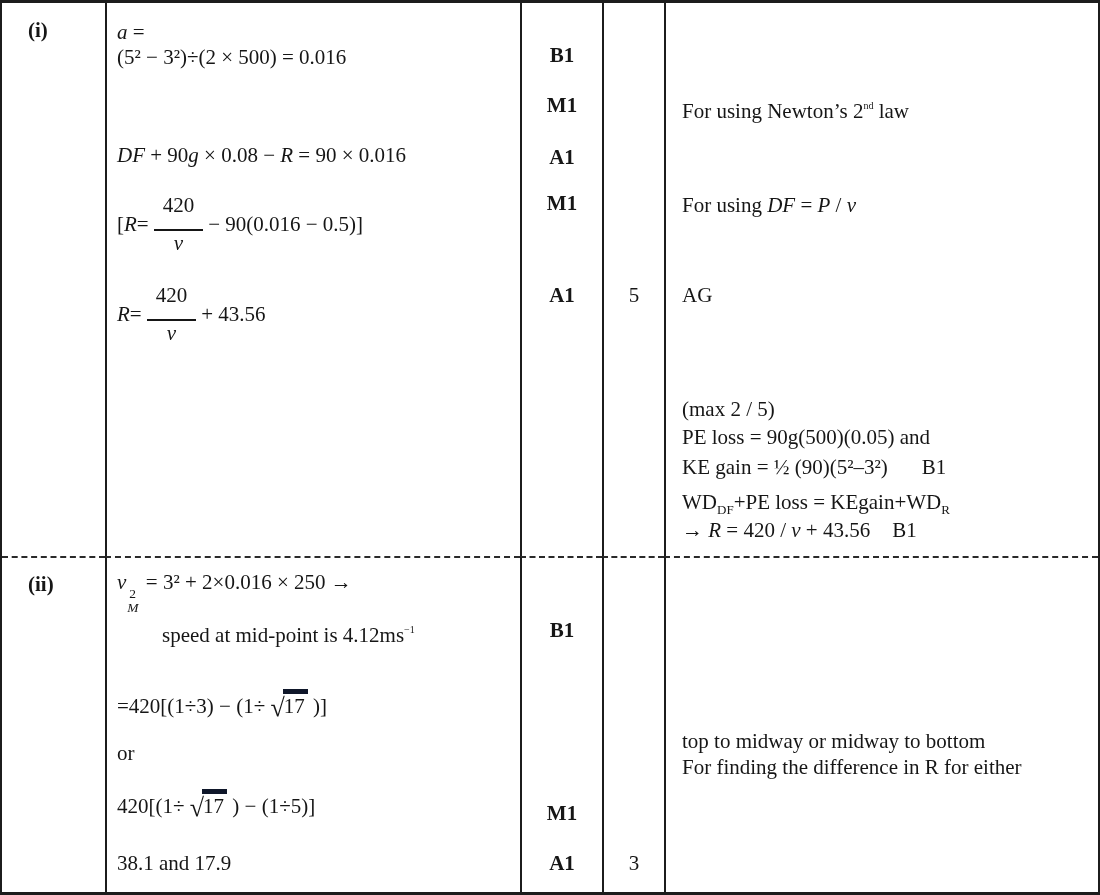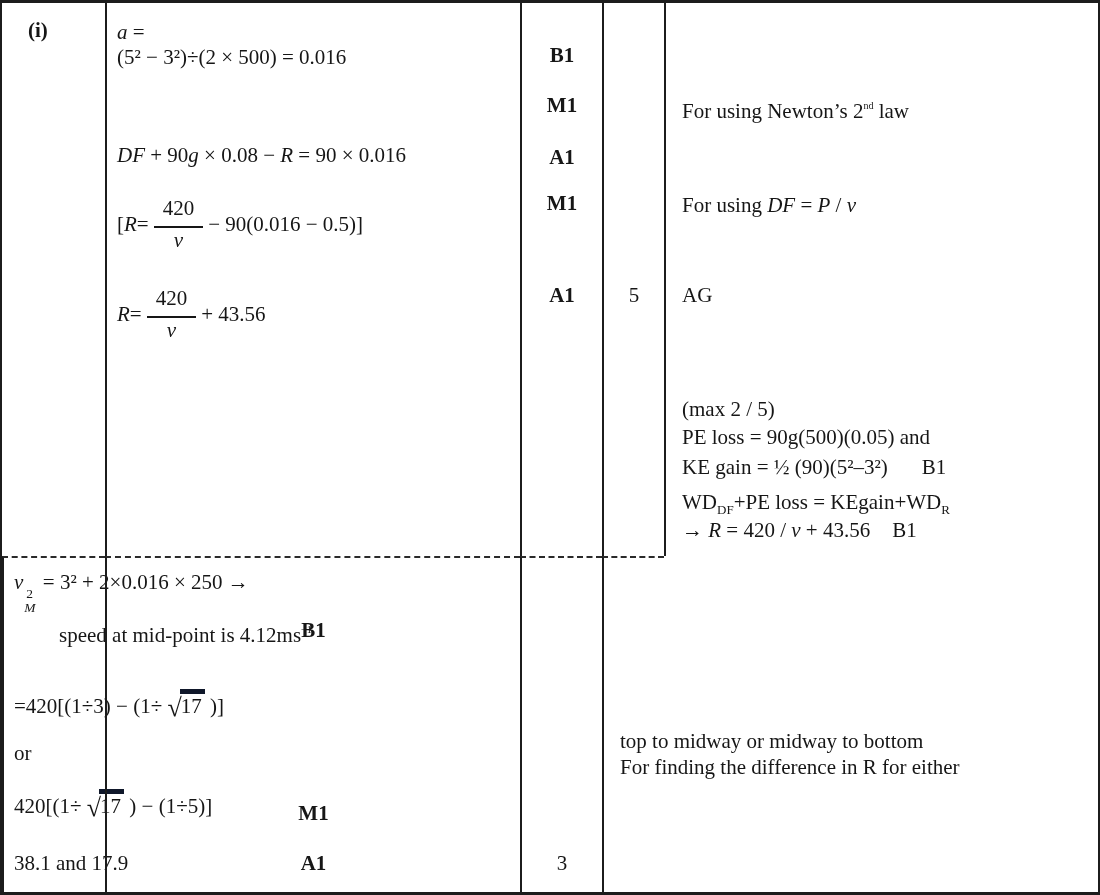--- a/index.html
+++ b/index.html
@@ -21,21 +21,21 @@
   .cell { position:relative; }
   .bl { border-left:2px solid #1c1c1c; }
   .r2 { border-top:2px dashed #2a2a2a; }
   .line { position:absolute; white-space:nowrap; line-height:24px; }
   .it { font-style:italic; }
   .b { font-weight:bold; }
   .cen { left:0; right:0; text-align:center; }
   .sup { font-size:10px; vertical-align:9px; }
   .sub { font-size:13px; vertical-align:-5px; }
   .frac { display:inline-block; text-align:center; vertical-align:middle; margin:0 5px; }
-  .frac .num { display:block; padding:0 9px 6px 9px; line-height:24px; }
+  .frac .num { display:block; padding:0 9px 12px 9px; line-height:24px; }
   .frac .den { display:block; border-top:2px solid #161616; padding:0 9px; line-height:24px; font-style:italic; }
   .fx { display:flex; align-items:center; }
   .sqrt { white-space:nowrap; }
   .sqrt .sym { font-size:26px; margin-right:-2px; vertical-align:-3px; }
   .sqrt .uv { border-top:5px solid #0f172a; padding:0 3px 0 1px; }
   .vst { display:inline-flex; flex-direction:column; align-items:flex-start;
          font-size:13.5px; line-height:1.05; vertical-align:-9px; margin:0 2px 0 1px; }
   .vst .t { margin-left:2px; }
   .vst .bt { font-style:italic; }
   .gap34 { display:inline-block; margin-left:34px; }
@@ -93,20 +93,23 @@
       <div class="line" style="left:16px;top:91px"><span>For using Newton’s 2</span><span class="sup">nd</span><span> law</span></div>
       <div class="line" style="left:16px;top:190px"><span>For using </span><span class="it">DF</span><span> = </span><span class="it">P</span><span> / </span><span class="it">v</span></div>
       <div class="line" style="left:16px;top:280px">AG</div>
       <div class="line" style="left:16px;top:394px">(max 2 / 5)</div>
       <div class="line" style="left:16px;top:422px">PE loss = 90g(500)(0.05) and</div>
       <div class="line" style="left:16px;top:452px"><span>KE gain = </span><span>½</span><span> (90)(5²–3²)</span><span class="gap34">B1</span></div>
       <div class="line" style="left:16px;top:487px"><span>WD</span><span class="sub">DF</span><span>+PE loss = KEgain+WD</span><span class="sub">R</span></div>
       <div class="line" style="left:16px;top:515px"><span>→ </span><span class="it">R</span><span> = 420 / </span><span class="it">v</span><span> + 43.56</span><span class="gap22">B1</span></div>
     </div>
 
+    <div class="cell r2">
+      <div class="line b" style="left:26px;top:14px">(ii)</div>
+    </div>
 
     <div class="cell bl r2">
       <div class="line" style="left:10px;top:12px"><span class="it">v</span><span class="vst">
             <span class="t">2</span>
             <span class="bt">M</span>
           </span><span> = 3² + 2×0.016 × 250 →</span></div>
       <div class="line" style="left:55px;top:60px"><span>speed at mid-point is 4.12ms</span><span class="sup">−1</span></div>
       <div class="line" style="left:10px;top:136px"><span>=420[(1÷3) − (1÷ </span><span class="sqrt"><span class="sym">√</span><span class="uv">17</span></span><span> )]</span></div>
       <div class="line" style="left:10px;top:183px">or</div>
       <div class="line" style="left:10px;top:236px"><span>420[(1÷ </span><span class="sqrt"><span class="sym">√</span><span class="uv">17</span></span><span> ) − (1÷5)]</span></div>

